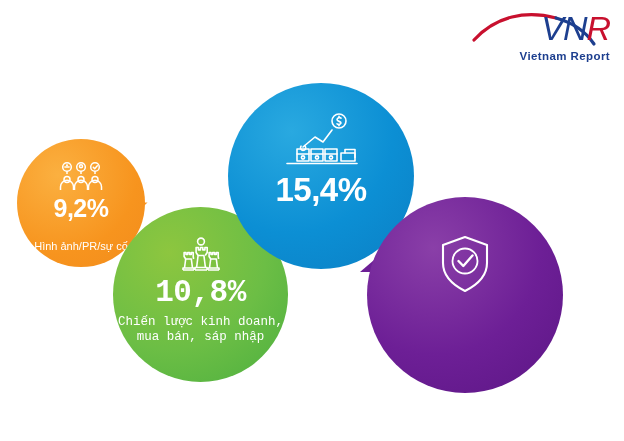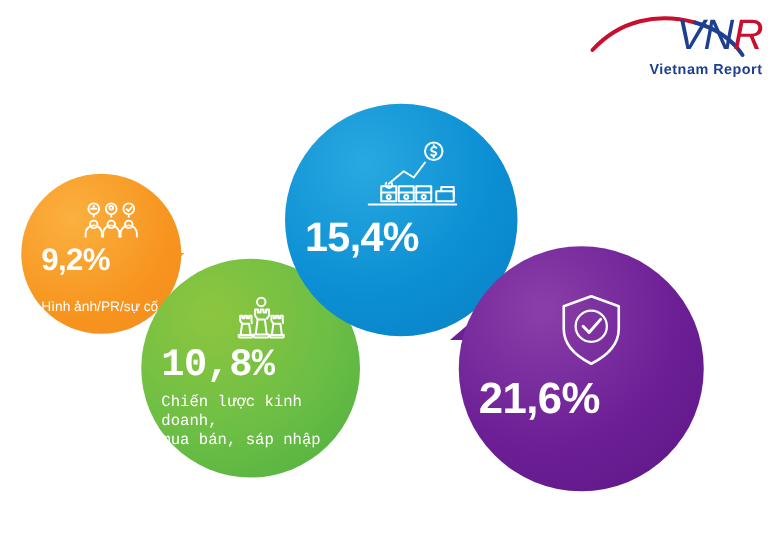--- a/index.html
+++ b/index.html
@@ -81,23 +81,23 @@
   .bubble .pct {
     font-weight: bold;
     line-height: 1.05;
     letter-spacing: -0.5px;
   }
   .bubble .lbl {
     line-height: 1.22;
   }
   .bubble-inner {
     position: absolute;
-    left: 16px;
+    left: 0;
     right: 0;
-    text-align: left;
+    text-align: center;
   }
   .icon-wrap {
     display: block;
     margin: 0 auto;
   }
 
   
   #b-orange {
     left: 17px;
     top: 139px;
@@ -280,17 +280,16 @@
 
   <div class="bubble" id="b-purple">
     <div class="bubble-inner">
       <svg class="icon-wrap" width="56" height="62" viewBox="0 0 56 62">
         <g fill="none" stroke="#ffffff" stroke-width="2.1" stroke-linejoin="round" stroke-linecap="round">
           <path d="M28 4 L50 12 v18 c0 13 -10 22 -22 28 C16 52 6 43 6 30 V12 z"></path>
           <circle cx="28" cy="28" r="12.5" stroke-width="1.8"></circle>
           <path d="M21.5 28 l4.8 5 l9.2 -10.5" stroke-width="2.4"></path>
         </g>
       </svg>
-      <div class="pct">21,6%</div>
     </div>
   </div>
 
 </div>
 
 </body></html>

